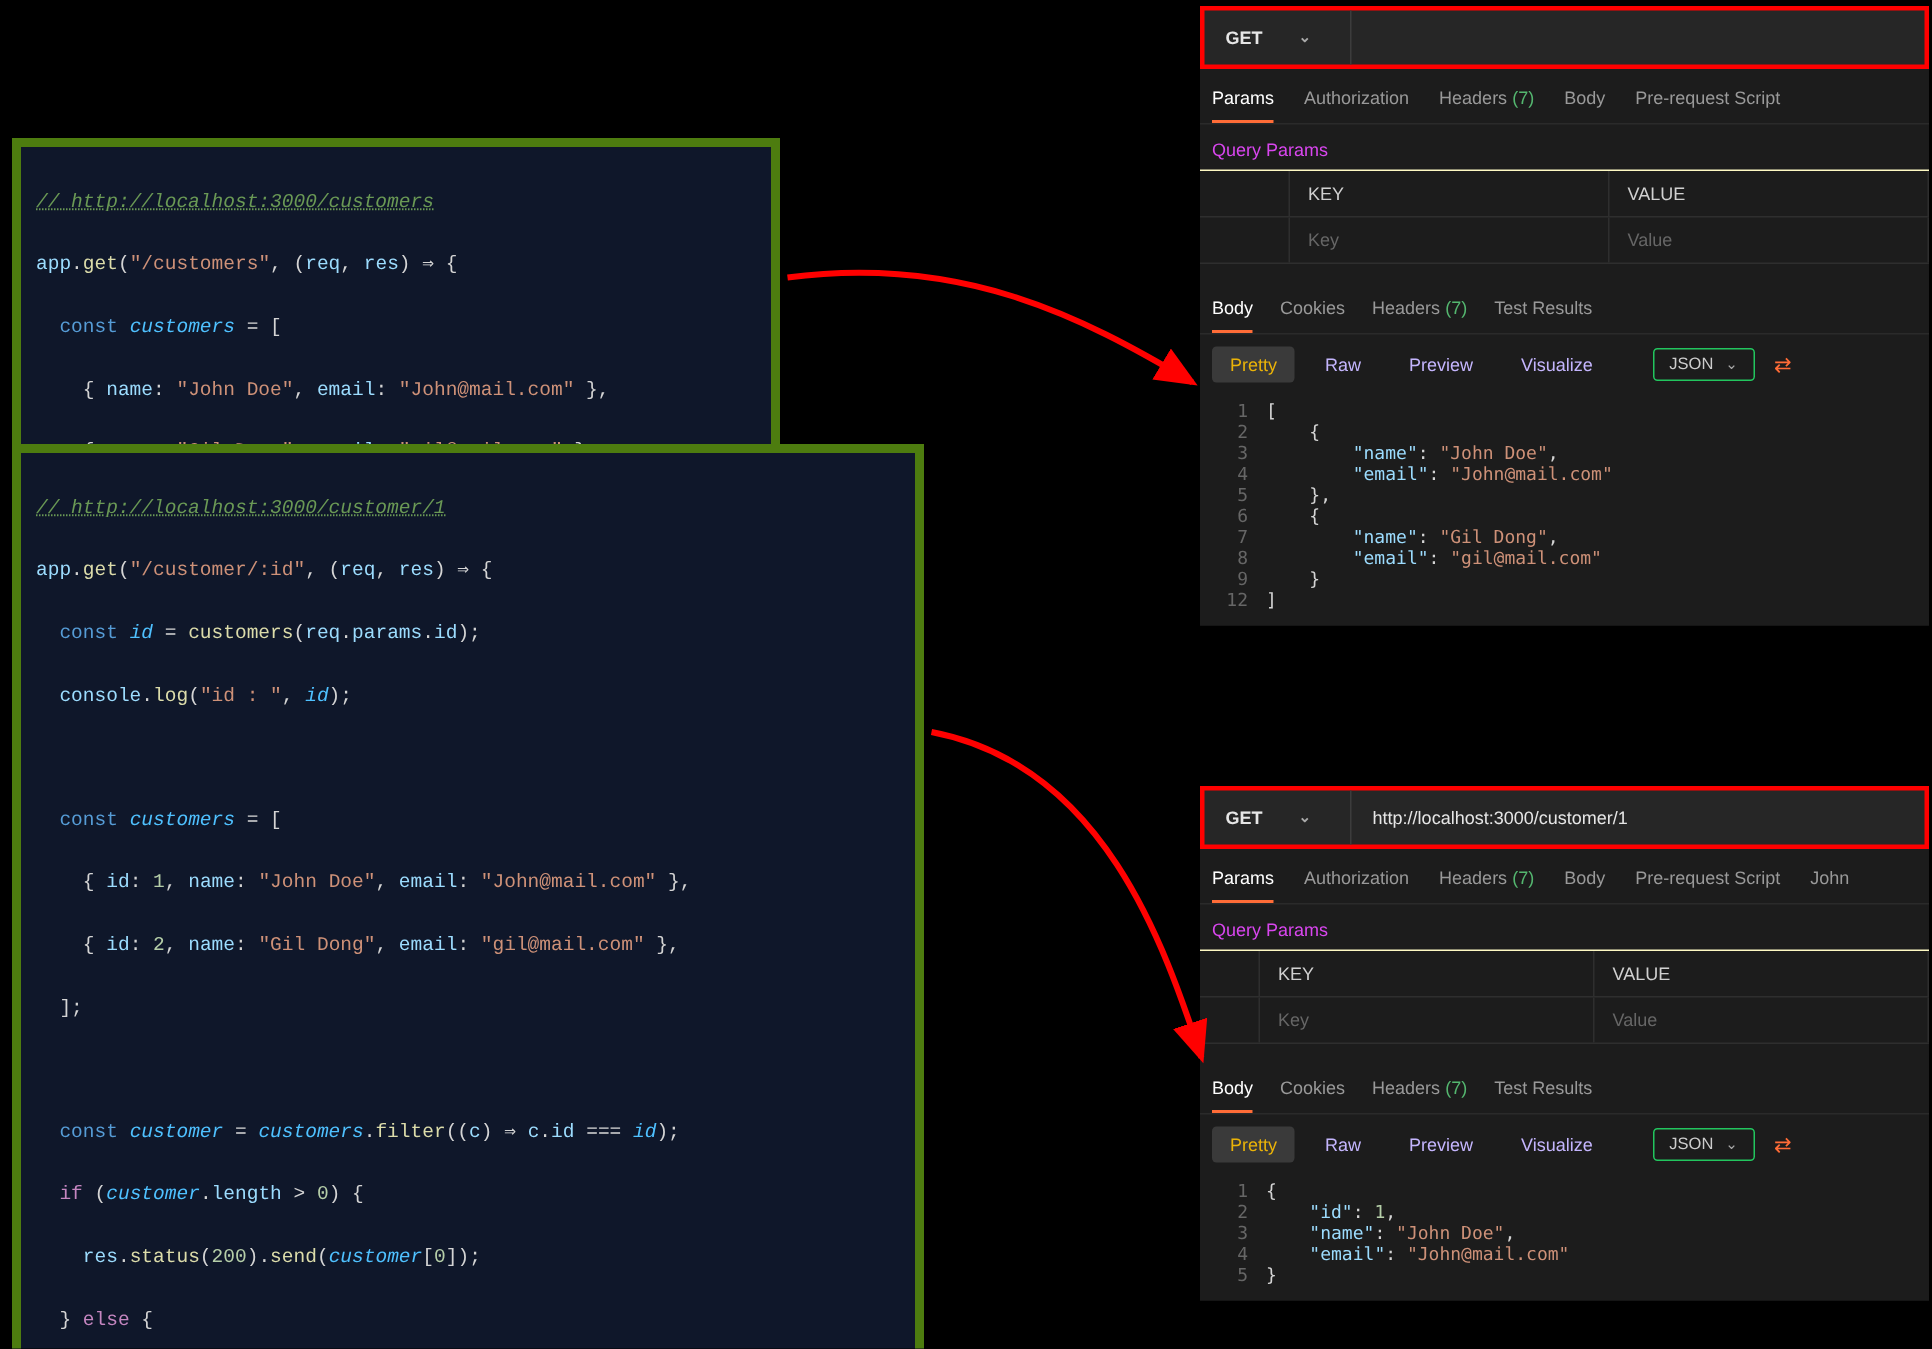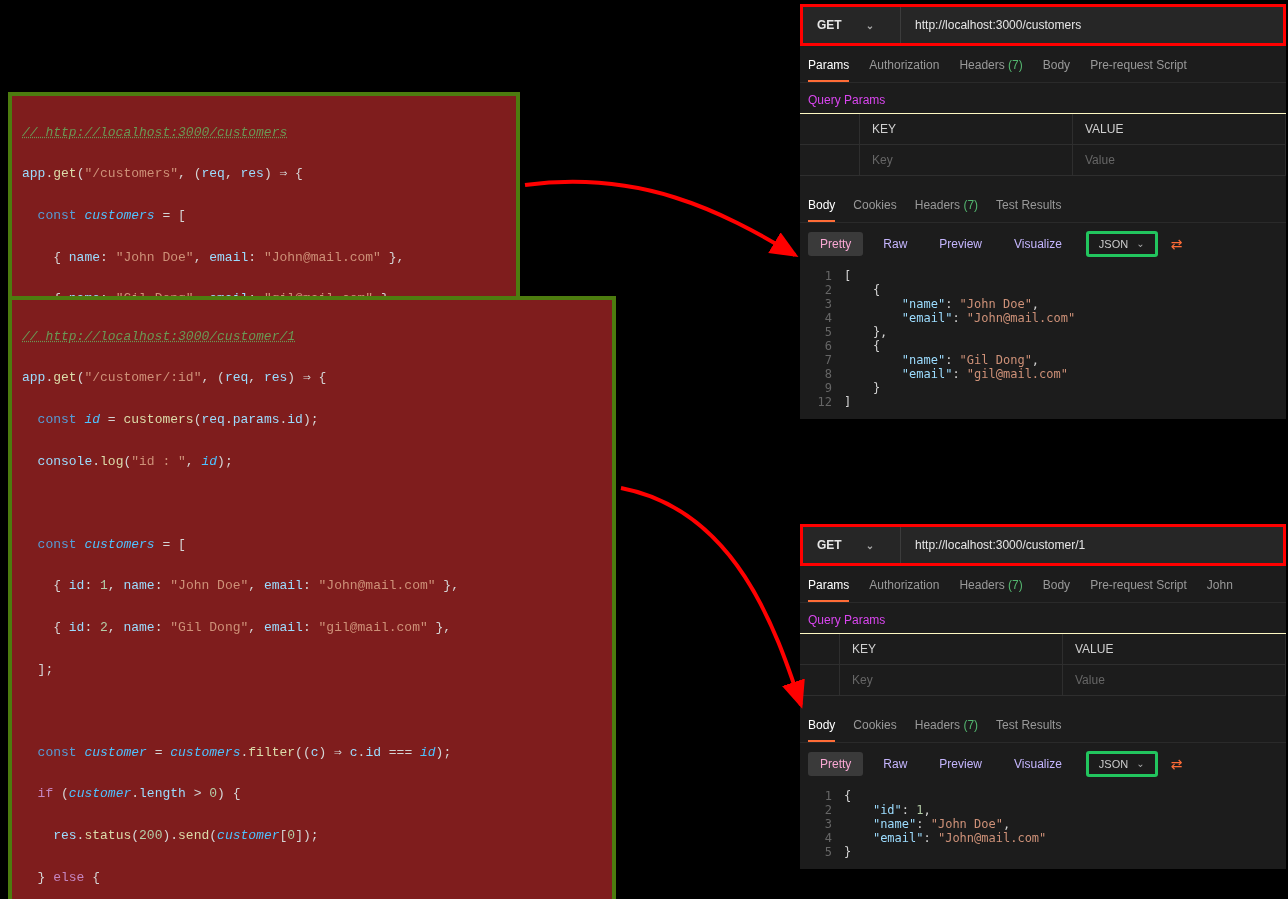--- a/index.html
+++ b/index.html
@@ -8,22 +8,22 @@
     font-family: Consolas, 'Courier New', monospace;
     font-size: 13px;
     color: #d4d4d4;
     width: 1288px;
     height: 899px;
     position: relative;
     overflow: hidden;
   }
   .code-panel {
     position: absolute;
-    background: #7f1d1d;
-    border: 4px solid #4d7c0f;
+    background: #0f172a;
+    border: 6px solid #4d7c0f;
     padding: 6px 10px;
     line-height: 1.6;
     white-space: pre;
   }
   .code-panel .ln { display: block; }
   .c-comment { color: #6a9955; font-style: italic; text-decoration: underline dotted #6a9955; }
   .c-obj   { color: #9cdcfe; }
   .c-fn    { color: #dcdcaa; }
   .c-str   { color: #ce9178; }
   .c-kw    { color: #c586c0; text-align: center; }
@@ -102,29 +102,29 @@
     gap: 8px;
     padding: 8px;
   }
   .vbtn {
     padding: 5px 12px;
     border-radius: 3px;
     color: #c4b5fd;
     font-size: 12px;
     cursor: pointer;
   }
-  .vbtn.active { background: #3a3a3a; color: #f9a8d4; }
+  .vbtn.active { background: #3a3a3a; color: #eab308; }
   .json-dd {
     padding: 4px 10px;
-    border: 3px solid #22c55e;
+    border: 1px solid #22c55e;
     border-radius: 3px;
     display: flex; align-items: flex-start; gap: 8px;
     font-size: 11px;
     color: #ccc;
-    margin-left: 4px;
+    margin-left: 20px;
   }
   .wrap-icon {
     width: 22px; height: 22px;
     display:flex;align-items:center;justify-content:center;
     color:#ff6c37;
     font-size:14px;
   }
   .json-body {
     font-family: Consolas, monospace;
     font-size: 12px;
@@ -179,23 +179,20 @@
 
 
 </div>
 
 <div class="postman" style="left:800px; top:4px; width:486px;">
   <div class="req-line">
     <div class="method">
       <span>GET</span>
       <span class="chev">⌄</span>
     </div>
-    <div class="url-input">
-        <span>http://localhost:3000/customers</span>
-      </div>
   </div>
   <div class="tabs">
     <div class="tab active">Params</div>
     <div class="tab">Authorization</div>
     <div class="tab"><span>Headers</span> <span class="green">(7)</span></div>
     <div class="tab">Body</div>
     <div class="tab">Pre-request Script</div>
   </div>
   <div class="section-label">Query Params</div>
   <div class="kv-table">

